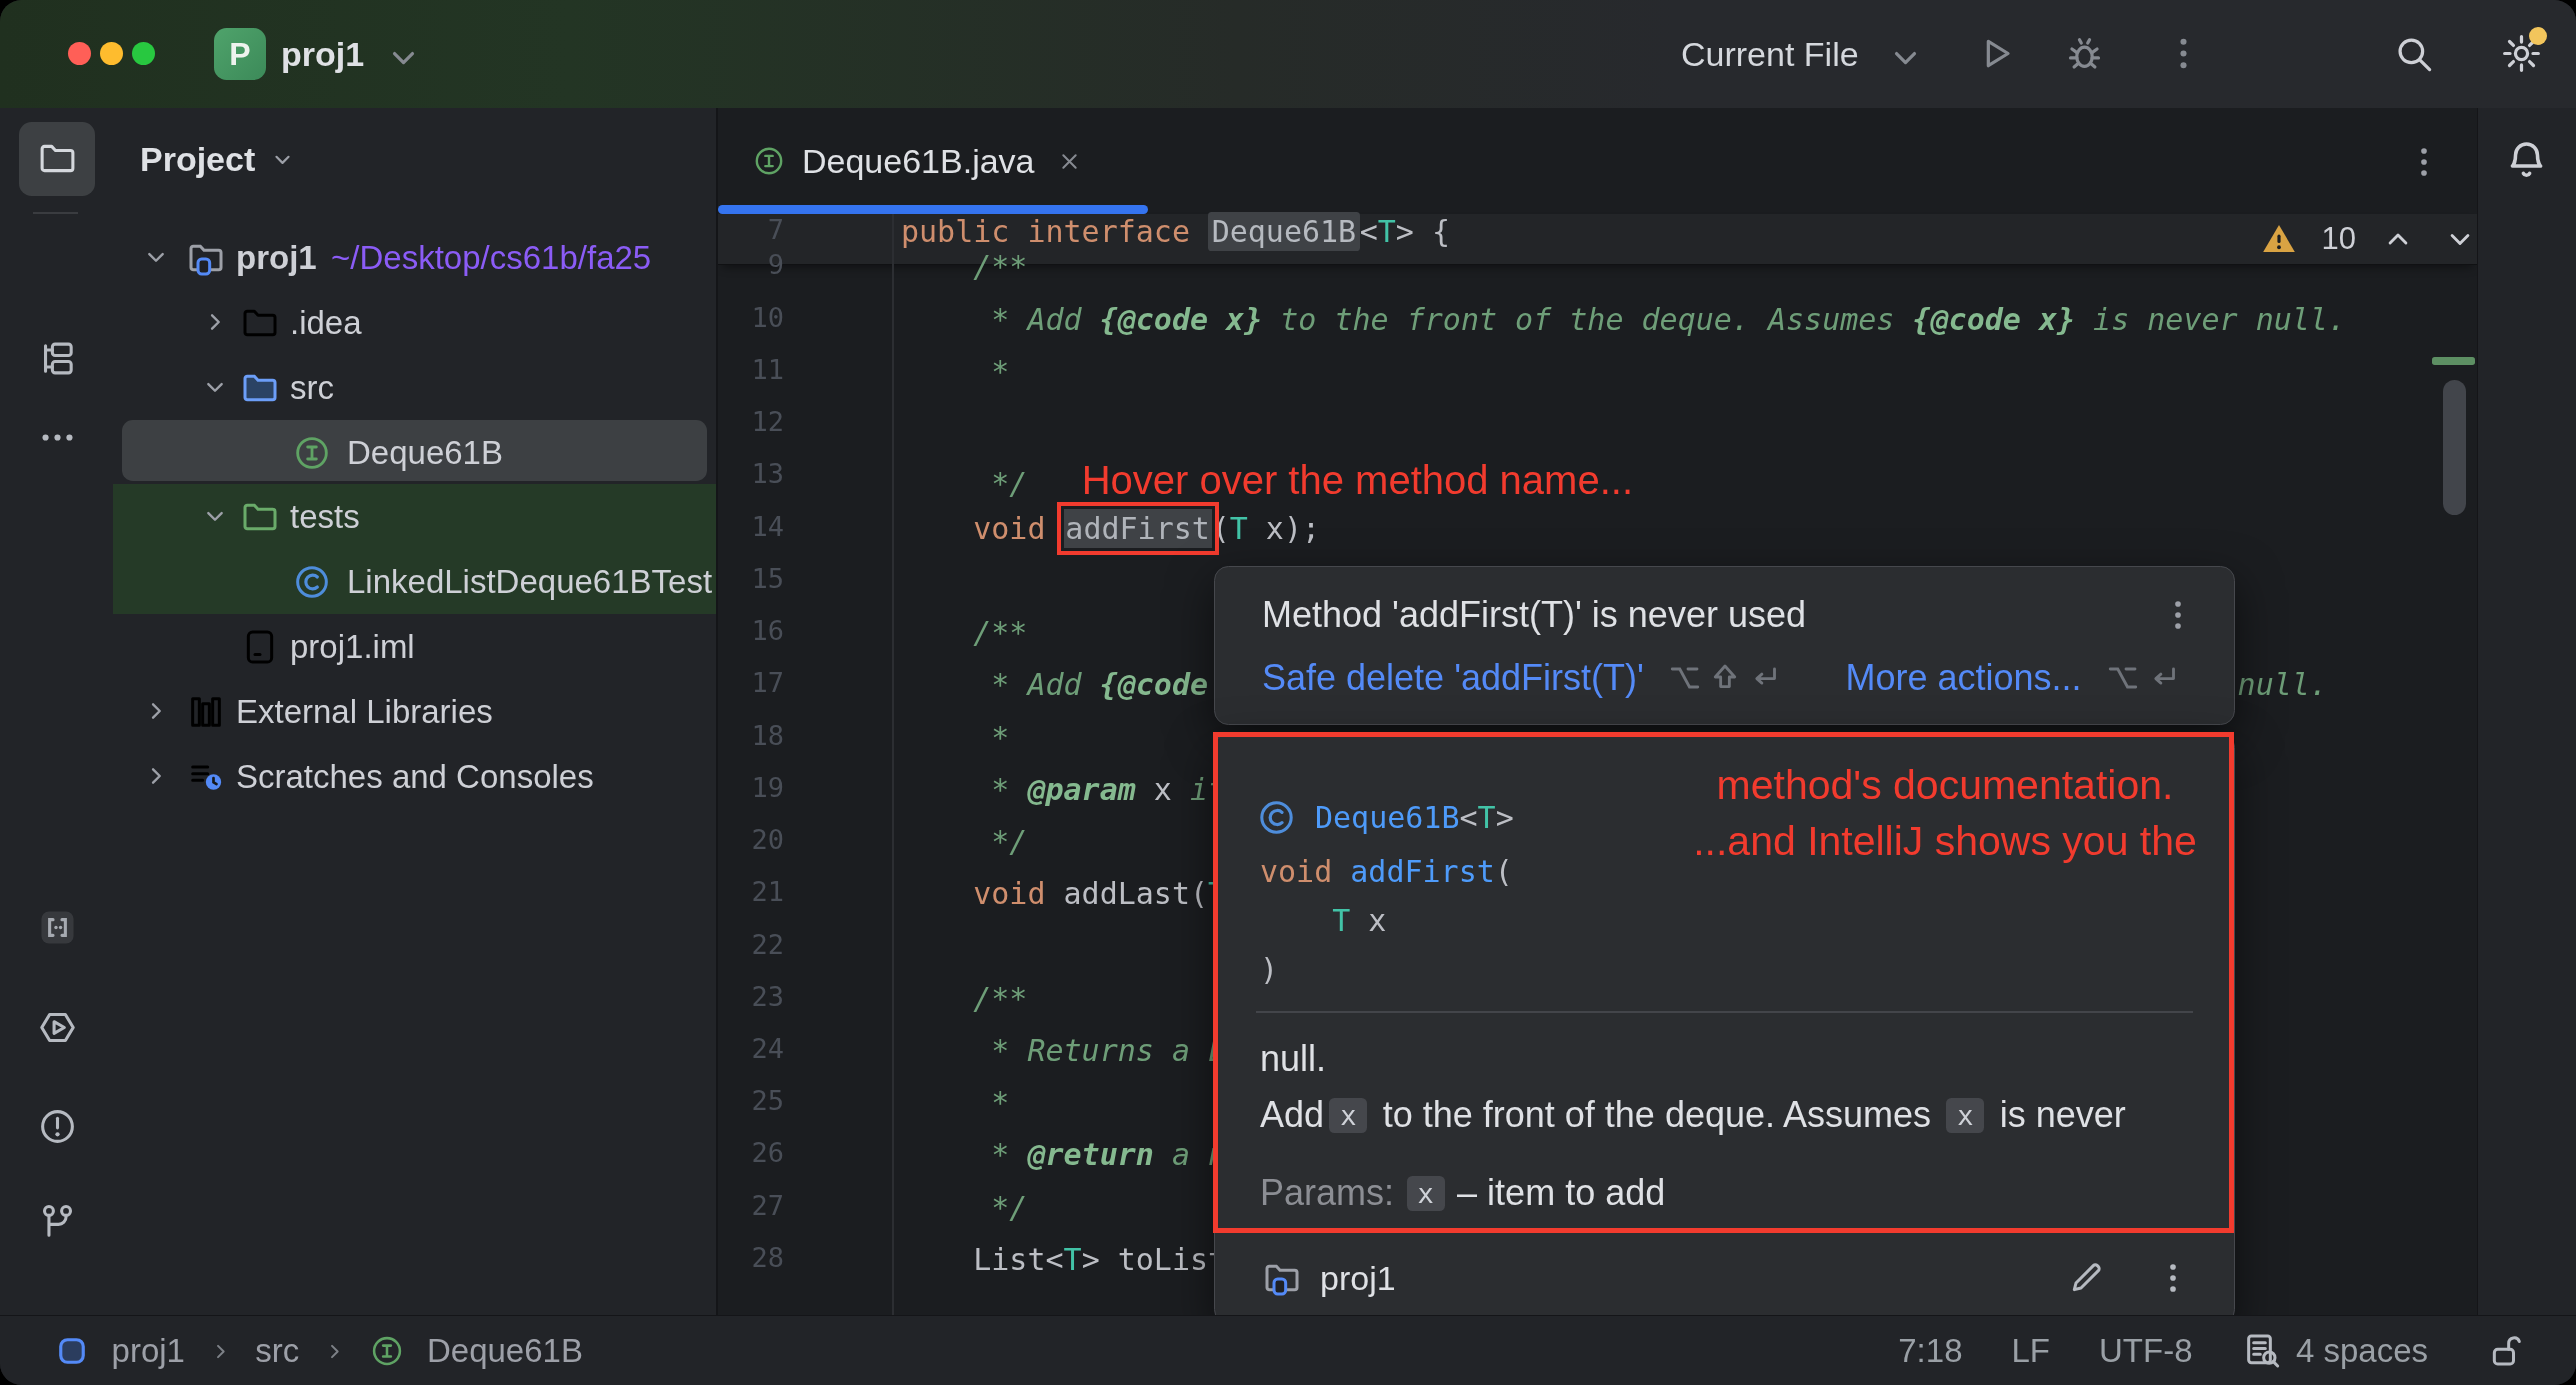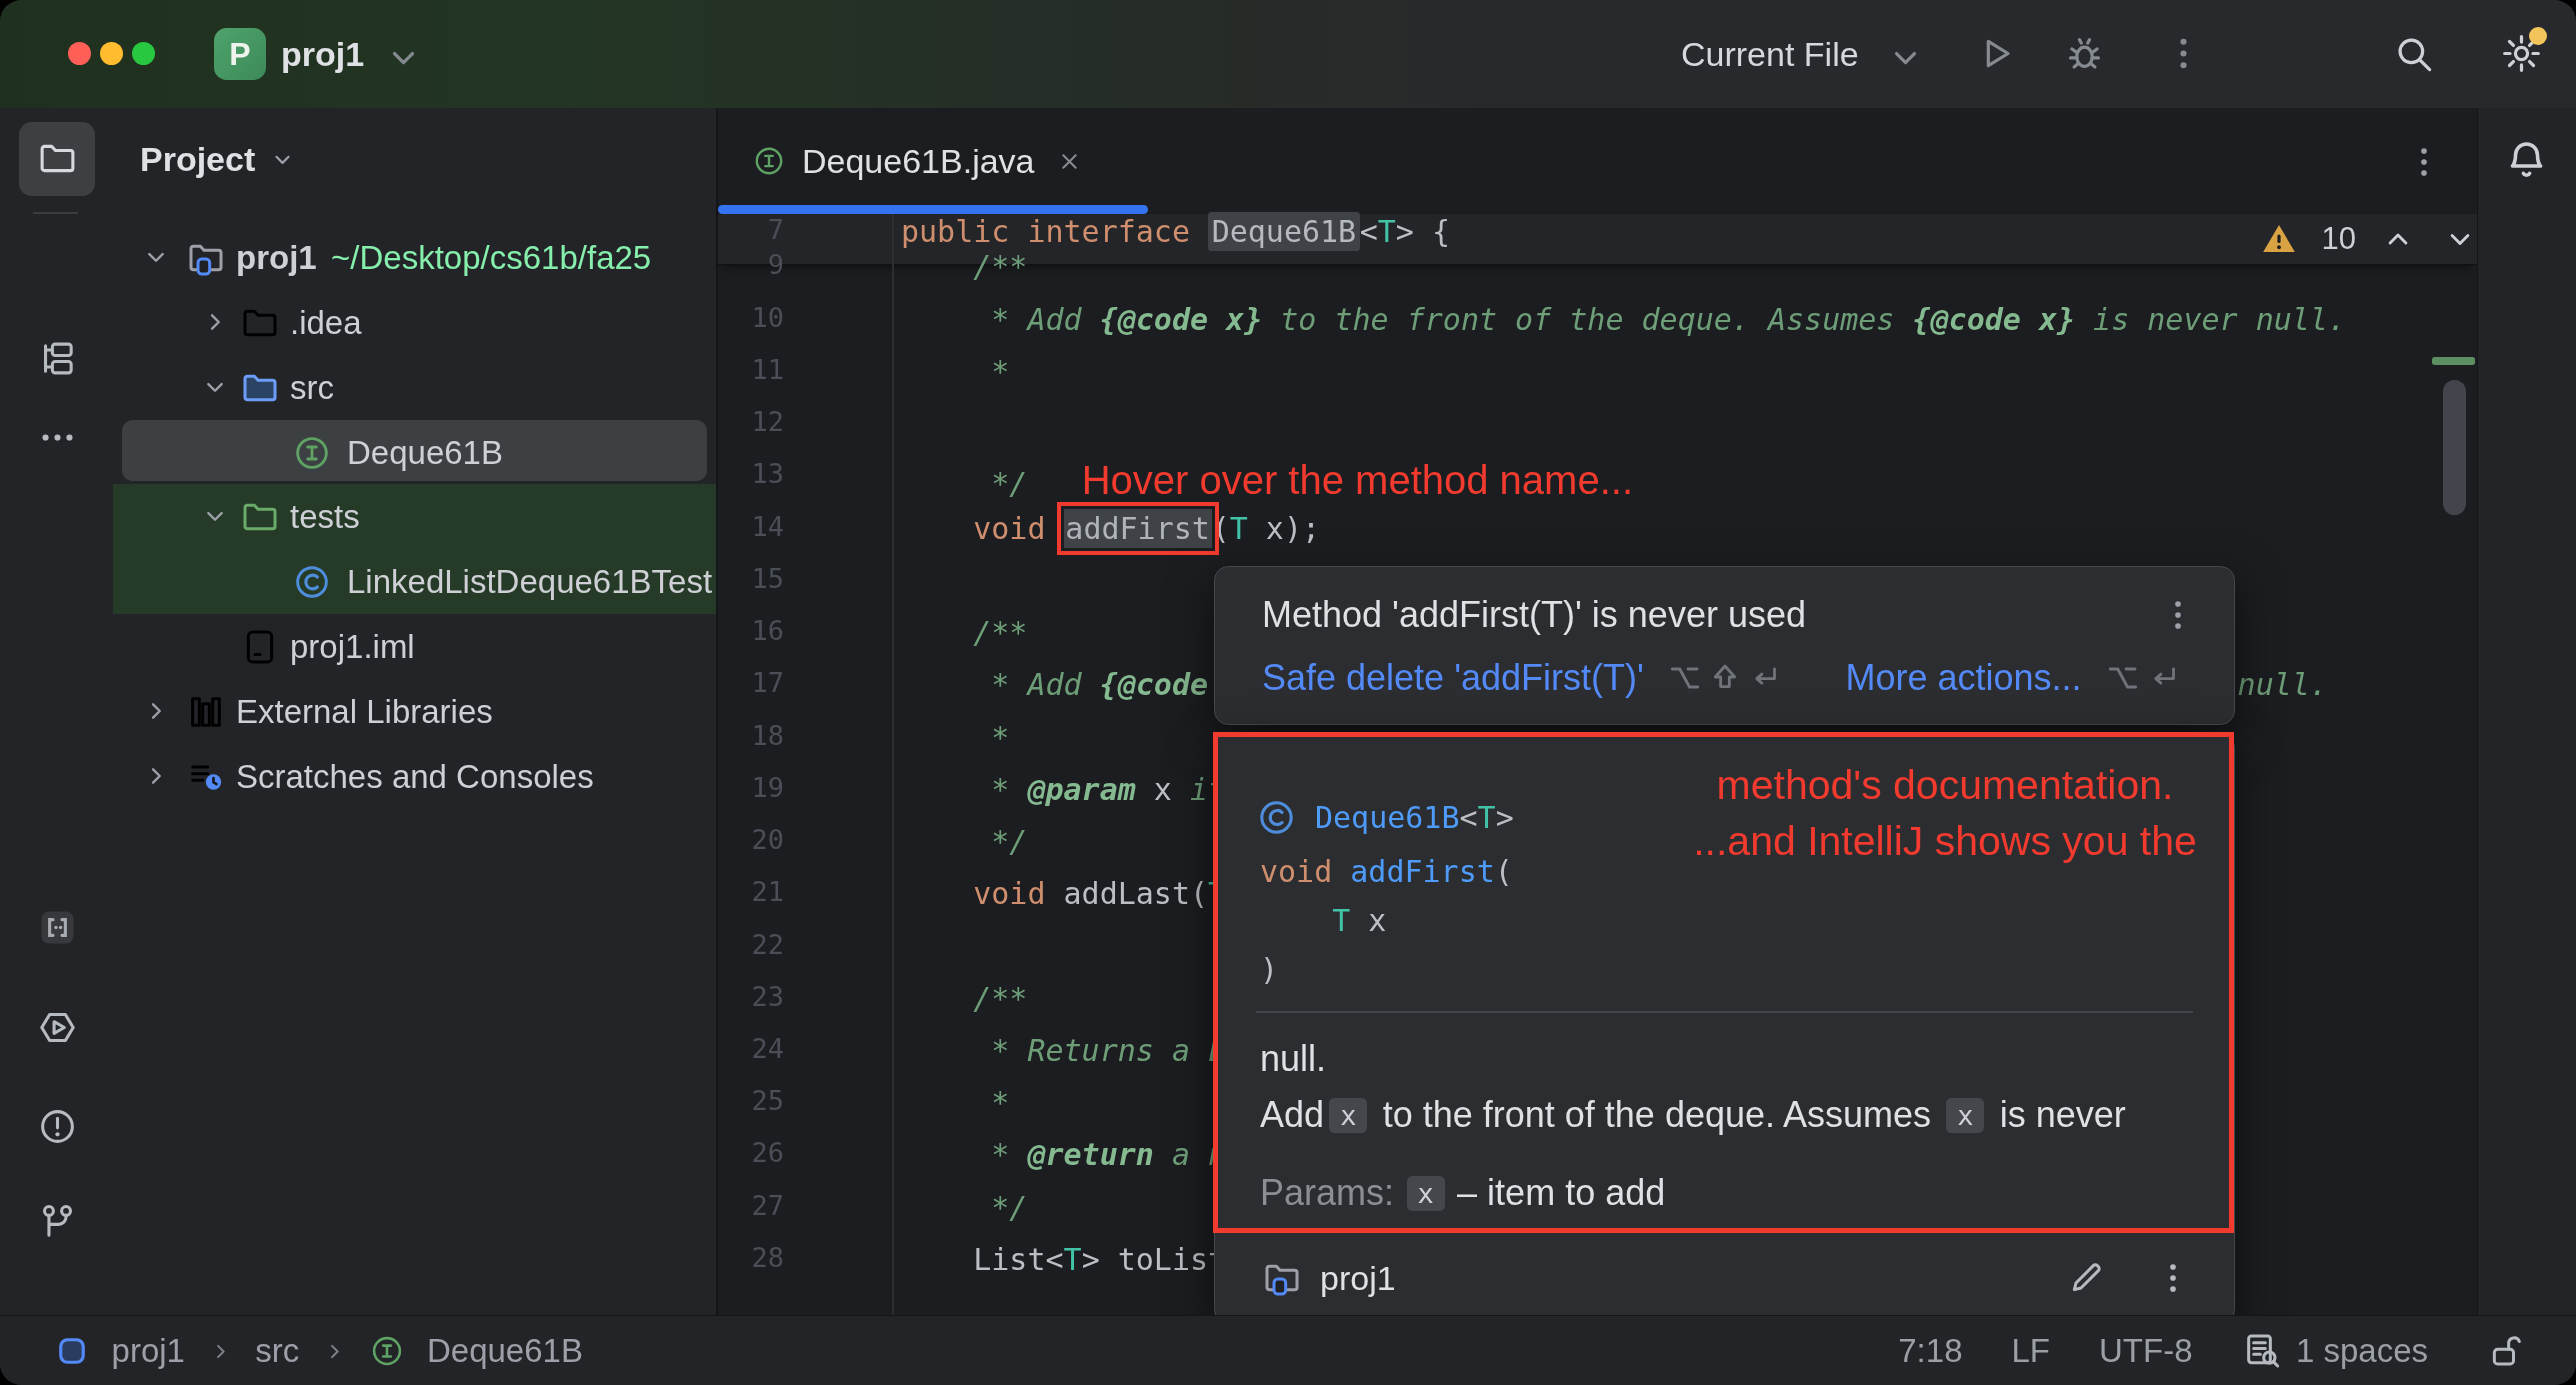--- a/index.html
+++ b/index.html
@@ -31,21 +31,21 @@
 
   
   #panel-header{position:absolute;left:27px;top:32px;display:flex;align-items:center;gap:12.6px;color:#dfe1e5;
     font-size:34px;font-weight:bold;}
   .tree-row{position:absolute;left:0;width:605px;height:65px;}
   .tree-row .chev{position:absolute;top:16px;width:32px;height:32px;color:#9da0a8;}
   .tree-row .chev svg{width:32px;height:32px;}
   .tree-ic{position:absolute;top:12.6px;width:40px;height:40px;}
   .tree-ic svg{width:40px;height:40px;}
   .tree-lb{position:absolute;top:0;height:65px;display:flex;align-items:center;color:#ced0d6;font-size:33px;white-space:nowrap;}
-  .tree-path{color:#86efac;margin-left:14.4px;}
+  .tree-path{color:#8b5cf6;margin-left:14.4px;}
   #tree-sel{position:absolute;left:9px;width:585px;height:61px;border-radius:10.8px;background:#3d4043;}
   #tree-green{position:absolute;left:0;width:605px;background:#253a27;}
 
   
   #editor{position:absolute;left:718px;top:108px;width:1759px;height:1207px;background:#1b1d20;overflow:hidden;}
   #tabbar{position:absolute;left:0;top:0;width:1759px;height:106px;border-bottom:1.8px solid #141518;}
   #tab{position:absolute;left:0;top:0;width:430px;height:106px;display:flex;align-items:center;}
   #tab-underline{position:absolute;left:0;top:97px;width:430px;height:9px;border-radius:5.4px;background:var(--accent,#3574f0);}
   #tab .ticon{width:34px;height:34px;margin-left:34px;}
   #tab .ticon svg{width:34px;height:34px;}
@@ -634,21 +634,21 @@
       <span>7:18</span>
       <span>LF</span>
       <span>UTF-8</span>
       <div id="indent-group">
         <span class="sb-ic"><span><svg viewBox="0 0 24 24">
                 <rect x="4" y="3" width="13" height="16" rx="1.6" fill="none" stroke="currentColor" stroke-width="1.8" stroke-linecap="round" stroke-linejoin="round"></rect>
                 <path d="M7 7h7M7 10.5h7M7 14h4" fill="none" stroke="currentColor" stroke-width="1.8" stroke-linecap="round" stroke-linejoin="round"></path>
                 <circle cx="16.4" cy="16" r="3.4" fill="none" stroke="currentColor" stroke-width="1.8" stroke-linecap="round" stroke-linejoin="round"></circle>
                 <path d="M18.8 18.4L21.4 21" fill="none" stroke="currentColor" stroke-width="1.8" stroke-linecap="round" stroke-linejoin="round"></path>
               </svg></span></span>
-        <span>1 spaces</span>
+        <span>4 spaces</span>
       </div>
       <span class="sb-ic" style="margin-left:9px;"><span><svg viewBox="0 0 24 24">
               <rect x="5" y="11" width="11.5" height="8.8" rx="2" fill="none" stroke="currentColor" stroke-width="1.8" stroke-linecap="round" stroke-linejoin="round"></rect>
               <path d="M13.6 11V7.4A3.3 3.3 0 0 1 20 6.3" fill="none" stroke="currentColor" stroke-width="1.8" stroke-linecap="round" stroke-linejoin="round"></path>
             </svg></span></span>
     </div>
   </div>
 
 </div>
 

